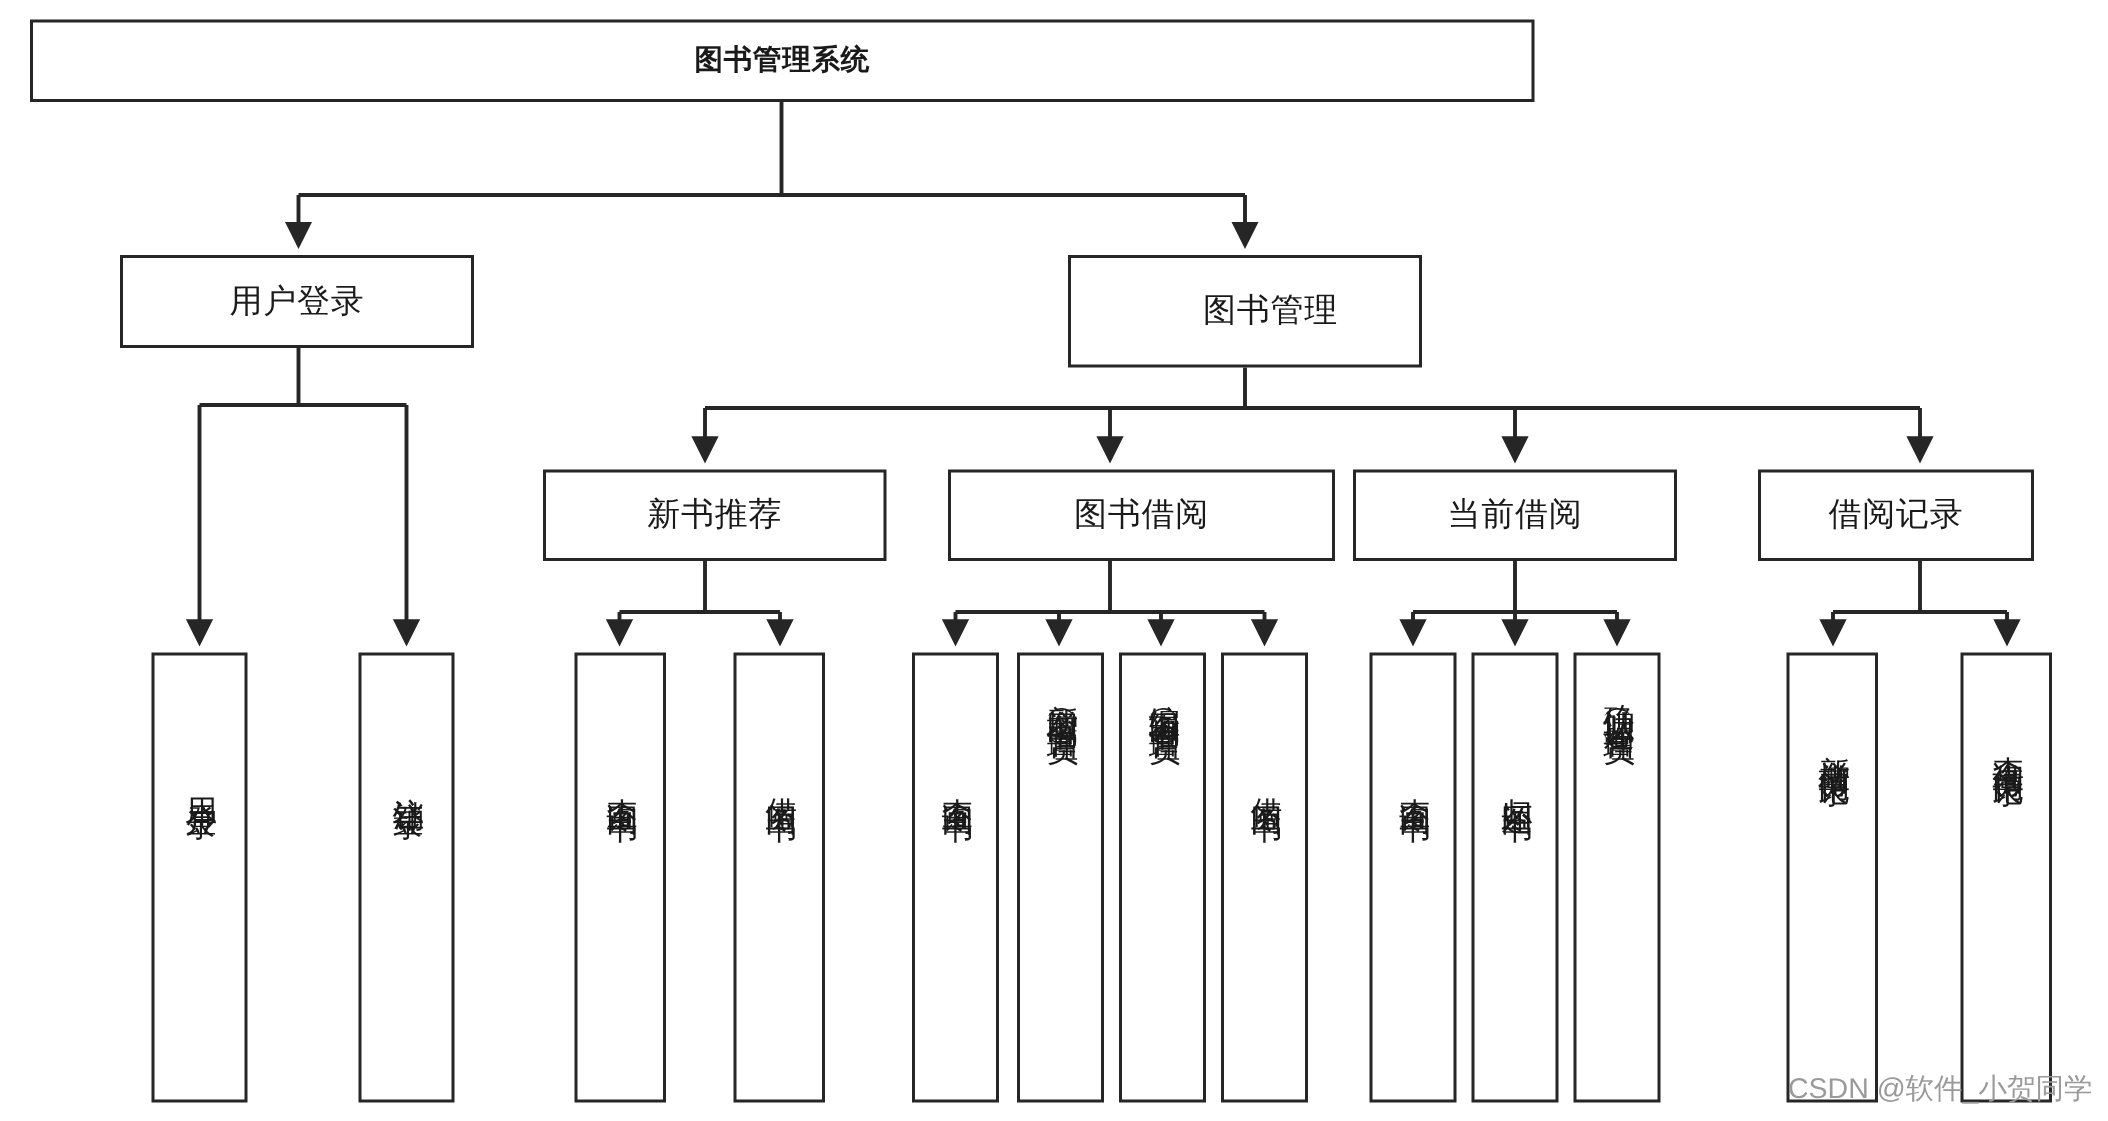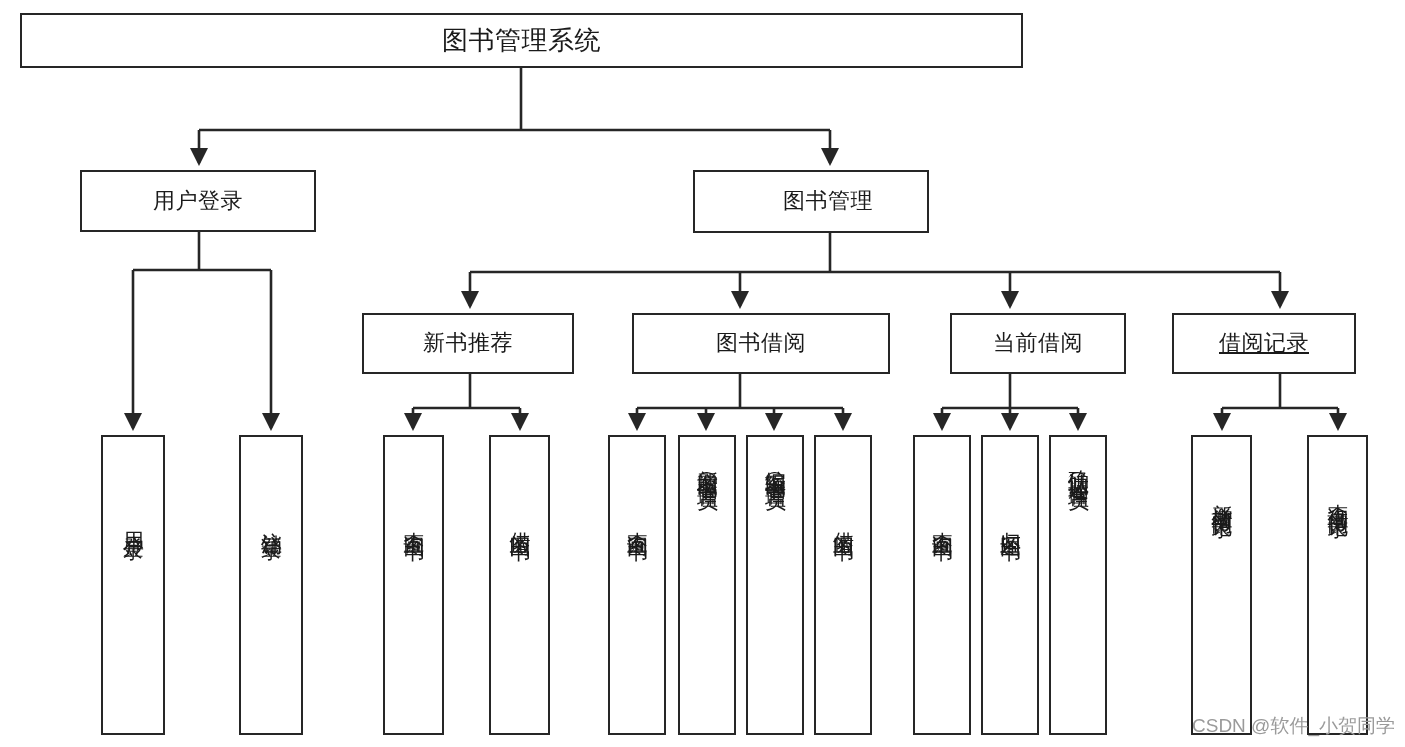--- a/index.html
+++ b/index.html
@@ -39,21 +39,22 @@
     display: block;
     text-align: center;
     line-height: 1.12;
     white-space: nowrap;
   }
   .node.horizontal .label {
     font-size: 22px;
     letter-spacing: 0.5px;
   }
   .node.root .label {
-    font-size: 26px;
+    font-size: 19px;
+    font-weight: bold;
   }
   .node.vertical {
     align-items: flex-start;
     justify-content: center;
     padding-top: 6px;
   }
   .node.vertical .label {
     writing-mode: vertical-rl;
     text-orientation: upright;
     font-size: 21px;
@@ -136,37 +137,37 @@
   </svg>
 
   <div class="node root horizontal" style="left:20px; top:13px; width:1003px; height:55px;">
     <span class="label">图书管理系统</span>
   </div>
 
   <div class="node horizontal" style="left:80px; top:170px; width:236px; height:62px;">
     <span class="label">用户登录</span>
   </div>
 
-  <div class="node horizontal" style="left:693px; top:170px; width:236px; height:63px;padding-left:34px;">
+  <div class="node horizontal" style="left:712px; top:170px; width:236px; height:75px;padding-left:34px;">
     <span class="label">图书管理</span>
   </div>
 
-  <div class="node horizontal" style="left:362px; top:313px; width:212px; height:61px;">
+  <div class="node horizontal" style="left:362px; top:313px; width:229px; height:61px;">
     <span class="label">新书推荐</span>
   </div>
 
   <div class="node horizontal" style="left:632px; top:313px; width:258px; height:61px;">
     <span class="label">图书借阅</span>
   </div>
 
-  <div class="node horizontal" style="left:902px; top:313px; width:176px; height:61px;margin-left:48px;">
+  <div class="node horizontal" style="left:902px; top:313px; width:216px; height:61px;">
     <span class="label">当前借阅</span>
   </div>
 
-  <div class="node horizontal" style="left:1172px; top:313px; width:184px; height:61px;text-decoration:underline;">
+  <div class="node horizontal" style="left:1172px; top:313px; width:184px; height:61px;">
     <span class="label">借阅记录</span>
   </div>
 
   <div class="node vertical mid" style="left:101px; top:435px; width:64px; height:300px;">
     <span class="label">用户登录</span>
   </div>
 
   <div class="node vertical mid" style="left:239px; top:435px; width:64px; height:300px;">
     <span class="label">注销登录</span>
   </div>

